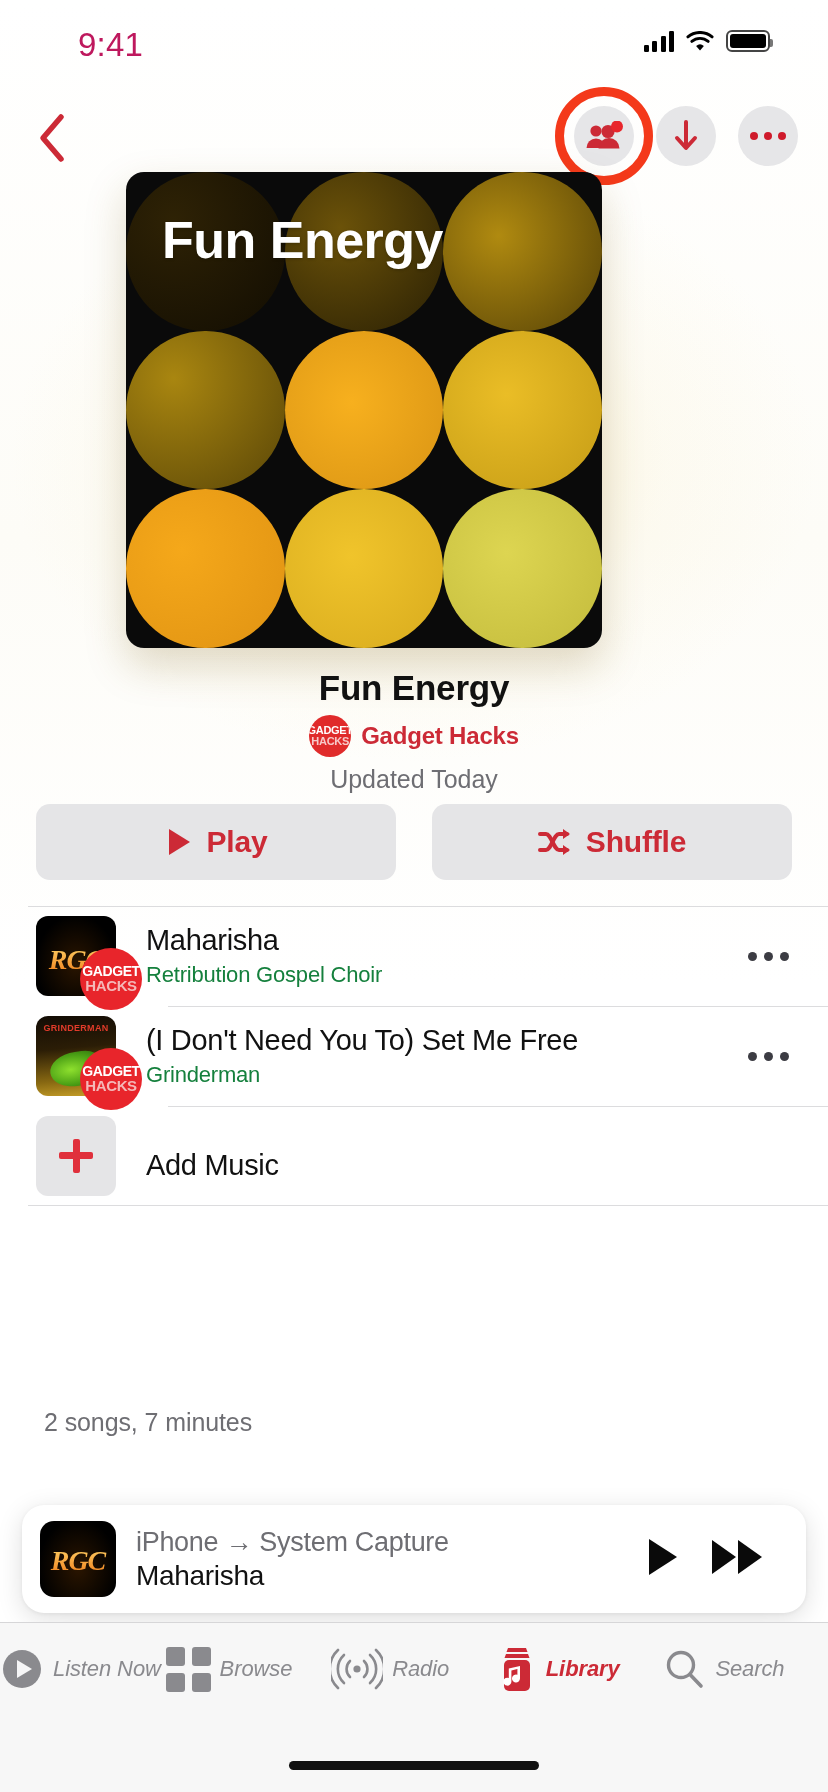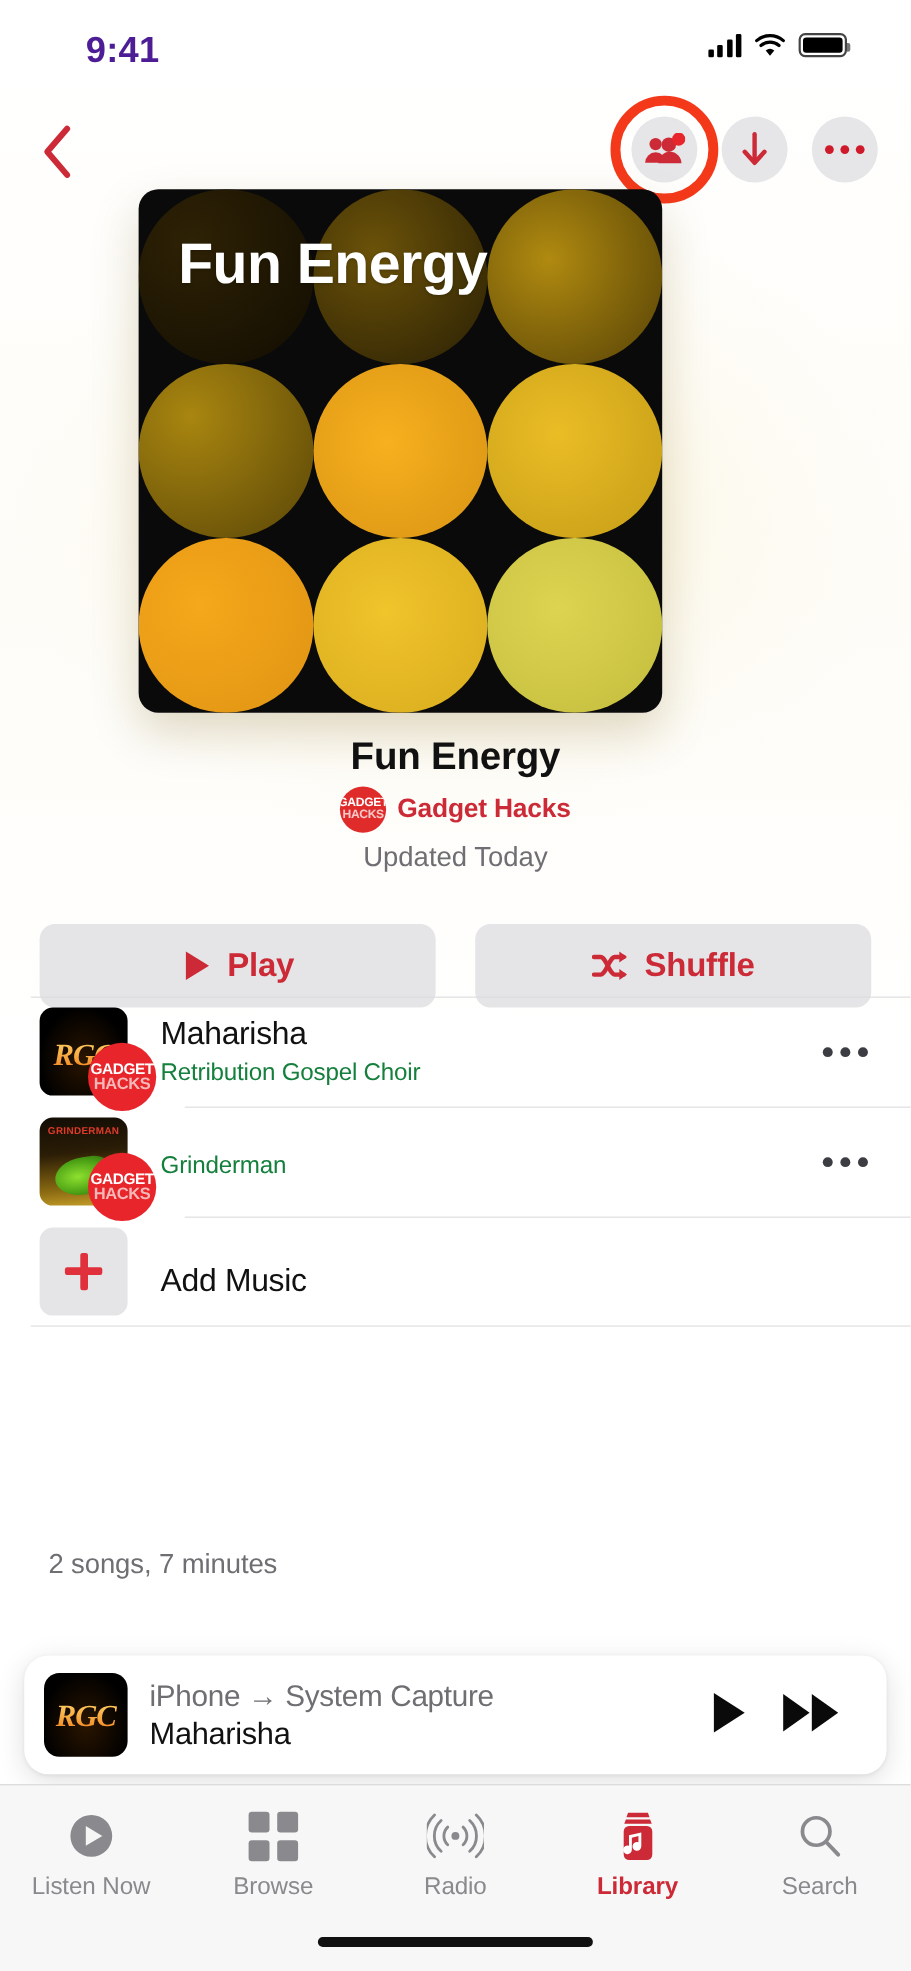--- a/index.html
+++ b/index.html
@@ -22,21 +22,21 @@
   }
 
   .screen{ position:absolute; inset:0; z-index:1; }
 
   
   .statusbar{
     position:absolute; top:0; left:0; width:828px; height:92px;
   }
   .status-time{
     position:absolute; left:78px; top:26px;
-    font-size:33px; font-weight:700; color:#4c1d95; letter-spacing:0.2px;
+    font-size:33px; font-weight:400; color:#be185d; letter-spacing:0.2px;
   }
   .status-right{
     position:absolute; right:58px; top:30px;
     display:flex; align-items:center; gap:12px;
   }
   .bars{ display:flex; align-items:flex-end; gap:3.5px; height:22px; }
   .bars i{ display:block; width:5px; background:#000; border-radius:1.2px; }
   .bars i:nth-child(1){ height:7px; }
   .bars i:nth-child(2){ height:11px; }
   .bars i:nth-child(3){ height:16px; }
@@ -125,21 +125,20 @@
 
   
   .actions{
     position:absolute; left:36px; top:804px; width:756px;
     display:flex; gap:36px;
   }
   .action-btn{
     flex:1; height:76px; border-radius:14px; background:#e5e5e7;
     display:flex; align-items:center; justify-content:center; gap:14px;
     cursor:pointer;
-    margin-top:36px;
   }
   .action-label{ font-size:30px; font-weight:700; color:#cc2a36; letter-spacing:-0.2px; }
 
   
   .songlist{ position:absolute; left:0; top:906px; width:828px; }
   .row{
     position:relative; display:flex; align-items:center;
     padding-left:36px; padding-right:30px; min-height:100px;
   }
   .row .divider{
@@ -241,22 +240,23 @@
   .mini-ctrl{ flex:none; padding:0 14px; cursor:pointer; }
 
   
   .tabbar{
     position:absolute; left:0; bottom:0; width:828px; height:170px;
     background:rgba(246,246,247,0.94);
     border-top:1px solid #d6d6d8;
     display:flex; align-items:flex-start; padding-top:22px;
   }
   .tab{
-    flex:1; display:flex; flex-direction:column; align-items:center; gap:9px;
+    flex:1; display:flex; flex-direction:row; align-items:center; gap:9px;
     cursor:pointer;
+    font-style:italic;
   }
   .tab-ico{ height:48px; display:flex; align-items:center; justify-content:center; }
   .tab-label{ font-size:22px; color:#8a8a8e; letter-spacing:-0.1px; }
   .tab.active .tab-label{ color:#cc2a36; font-weight:600; }
   .home-indicator{
     position:absolute; left:50%; transform:translateX(-50%); bottom:22px;
     width:250px; height:9px; border-radius:5px; background:#111;
   }
   .grid-ico{ display:grid; grid-template-columns:repeat(2,1fr); gap:7px; }
   .grid-ico i{ width:19px; height:19px; background:#8a8a8e; border-radius:3px; display:block; }
@@ -405,20 +405,21 @@
         <div class="thumb thumb-grind">
           <div class="gtxt">GRINDERMAN</div>
           <div class="liz"></div>
         </div>
         <span class="gh-overlay">
           <b>GADGET</b>
           <em>HACKS</em>
         </span>
       </div>
       <div class="row-text">
+        <div class="song-title">(I Don't Need You To) Set Me Free</div>
         <div class="song-artist">Grinderman</div>
       </div>
       <div class="row-more">
         <span class="grp">
             <i></i>
             <i></i>
             <i></i>
           </span>
       </div>
     </div>

